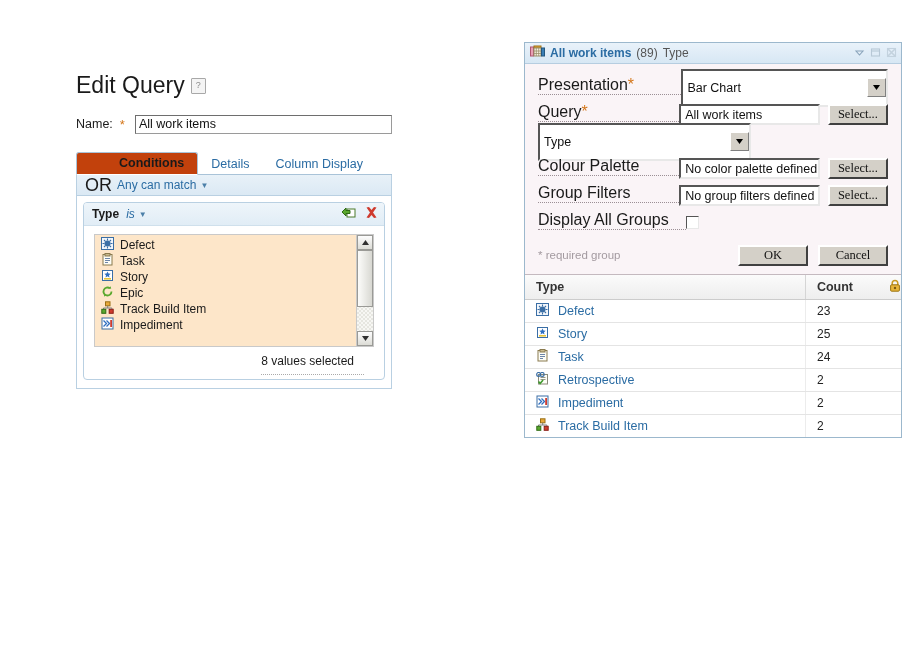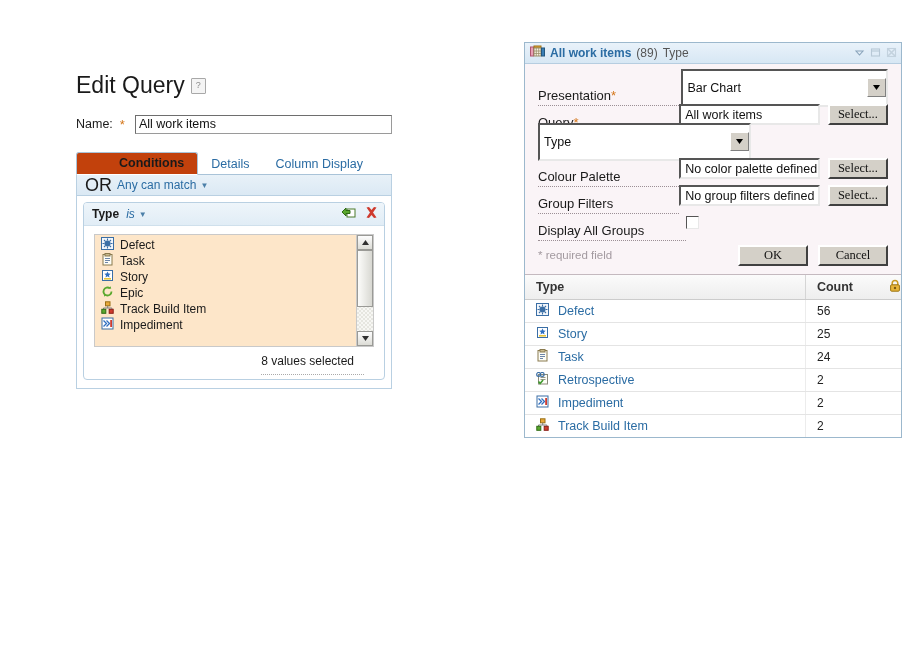--- a/index.html
+++ b/index.html
@@ -129,22 +129,22 @@
     background: linear-gradient(#e9f2fa, #d7e7f4);
     border-bottom: 1px solid #b6cde0; padding: 0 4px 0 5px; gap: 5px;
   }
   .dlg-title-text { font-size: 12px; color: #2b6ca3; font-weight: bold; }
   .dlg-title-sub { font-size: 12px; color: #555; font-weight: normal; }
   .dlg-ctrls { margin-left: auto; display: flex; gap: 5px; align-items: center; }
 
   .dlg-body { padding: 10px 13px 7px 13px; background: #faf4f7; }
   .frow { display: flex; align-items: center; height: 27px; }
   .flabel {
-    width: 148px; font-size: 13px; color: #1a1a1a;
-    border-bottom: 1px dotted #9b8f95; align-self: flex-start; margin-top: 14px;
+    width: 148px; font-size: 16px; color: #1a1a1a;
+    border-bottom: 1px dotted #9b8f95; align-self: flex-start; margin-top: 3px;
     padding-bottom: 1px; line-height: 16px;
   }
   .fstar { color: #d4761a; }
 
   .sel-ctl {
     width: 213px; height: 38px; box-sizing: border-box;
     border: 2px solid; border-color: #555 #e8e8e8 #e8e8e8 #555;
     background: #ffffff; display: flex; align-items: center;
     font-size: 12.5px; color: #111; padding-left: 4px;
   }
@@ -422,21 +422,21 @@
         <div class="txt-ctl">No group filters defined</div>
         <div class="btn select">Select...</div>
       </div>
 
       <div class="frow">
         <span class="flabel">Display All Groups</span>
         <span class="checkbox"></span>
       </div>
 
       <div class="footer-row">
-        <span class="reqnote">* required field</span>
+        <span class="reqnote">* required group</span>
         <span class="footer-btns">
           <span class="btn okc">OK</span>
           <span class="btn okc">Cancel</span>
         </span>
       </div>
     </div>
 
     <div class="rtable">
       <div class="rhead">
         <div class="c1">Type</div>
@@ -456,21 +456,21 @@
         <div class="c1">
           <span class="ico">
             <svg width="13" height="13" viewBox="0 0 13 13">
               <rect x="0.5" y="0.5" width="12" height="12" fill="#f2f6fb" stroke="#3a6ea5"></rect>
               <circle cx="6.5" cy="6.5" r="3" fill="#3a6ea5"></circle>
               <path d="M6.5 1.5v2M6.5 9.5v2M1.5 6.5h2M9.5 6.5h2M3 3l1.4 1.4M8.6 8.6L10 10M10 3L8.6 4.4M4.4 8.6L3 10" stroke="#3a6ea5" stroke-width="1.1"></path>
             </svg>
           </span>
           <span class="rlink">Defect</span>
         </div>
-        <div class="c2">56</div>
+        <div class="c2">23</div>
       </div>
 
       <div class="rrow">
         <div class="c1">
           <span class="ico">
             <svg width="13" height="13" viewBox="0 0 13 13">
               <rect x="1.5" y="1.5" width="10" height="10" fill="#ffffff" stroke="#3a6ea5"></rect>
               <path d="M6.5 2.5l1 2 2.2.2-1.7 1.5.5 2.2-2-1.2-2 1.2.5-2.2L3.3 4.7l2.2-.2z" fill="#2f6fc0"></path>
               <rect x="3" y="9" width="7" height="1.6" fill="#e8c43a"></rect>
             </svg>

